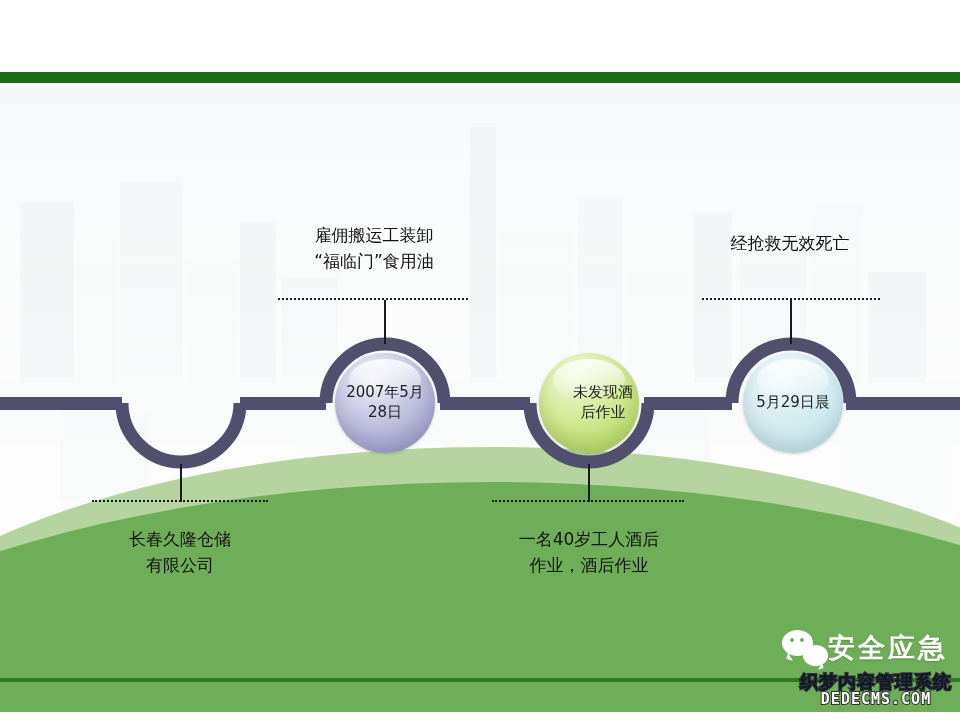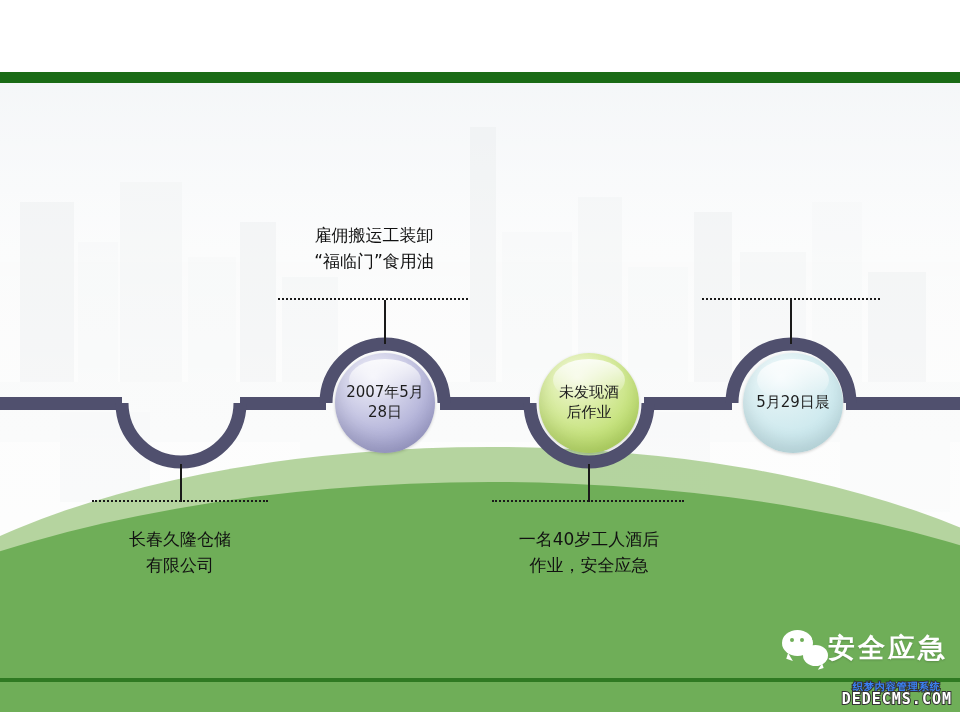--- a/index.html
+++ b/index.html
@@ -86,21 +86,21 @@
   .node .ball::after{
     content:"";position:absolute;left:14%;top:6%;width:72%;height:42%;
     border-radius:50%;
     background:linear-gradient(180deg,rgba(255,255,255,.85),rgba(255,255,255,0));
     pointer-events:none;
   }
   .node .lbl{position:relative;z-index:2;padding:0 6px;white-space:pre-line;}
 
   .ball.teal  {background:radial-gradient(circle at 38% 24%,#e6f5f3 0%,#bfe3dd 30%,#8ccfc6 62%,#63b8ad 100%);}
   .ball.purple{background:radial-gradient(circle at 38% 24%,#eeeef8 0%,#d3d3ea 30%,#b2b2d8 62%,#8f8fc4 100%);}
-  .ball.lime  {background:radial-gradient(circle at 38% 24%,#f2f8da 0%,#ddeeab 30%,#c5e27c 62%,#a9d44e 100%);}
+  .ball.lime  {background:radial-gradient(circle at 38% 24%,#f2f8da 0%,#ddeeab 30%,#c5e27c 62%,#a9d44e 100%);justify-content:flex-end;}
   .ball.cyan  {background:radial-gradient(circle at 38% 24%,#f2fafc 0%,#ddf0f3 30%,#cde9ee 62%,#bfe2e9 100%);}
 
   
   .callout{position:absolute;z-index:25;text-align:center;color:#111;font-size:17px;line-height:1.55;white-space:pre-line;}
   .lead-v{position:absolute;z-index:18;width:2px;background:#1a1a1a;}
   .lead-dot{
     position:absolute;z-index:18;height:0;
     border-top:2px dotted #1a1a1a;
   }
 
@@ -127,21 +127,21 @@
   .wechat .e1{left:8px;top:8px;} .wechat .e2{left:18px;top:8px;}
   .wechat .e3{right:13px;top:7px;width:3px;height:3px;} .wechat .e4{right:6px;top:7px;width:3px;height:3px;}
   .logo-text{
     font-size:27px;color:#ffffff;letter-spacing:3px;font-weight:700;
     text-shadow:0 1px 2px rgba(0,0,0,.18);
   }
   .wm{
     position:absolute;right:8px;bottom:4px;z-index:70;text-align:center;line-height:1.05;
   }
   .wm .wm1{
-    font-size:10px;font-weight:700;color:#3b82f6;letter-spacing:1px;
+    font-size:18px;font-weight:700;color:#0f172a;letter-spacing:1px;
     -webkit-text-stroke:2px #333;paint-order:stroke fill;
   }
   .wm .wm2{
     font-size:15px;font-weight:700;color:#ffffff;letter-spacing:1px;
     font-family:"DejaVu Sans Mono","Liberation Mono",monospace;
     -webkit-text-stroke:2px #333;paint-order:stroke fill;
   }
 </style>
 </head>
 <body>
@@ -236,22 +236,23 @@
     <div class="lead-v" style="left:790px;top:218px;height:44px;"></div>
     <div class="lead-dot" style="left:702px;top:216px;width:178px;"></div>
 
     <div class="callout" style="left:264px;top:140px;width:220px;">雇佣搬运工装卸
 “福临门”食用油</div>
 
     <div class="callout" style="left:64px;top:444px;width:232px;">长春久隆仓储
 有限公司</div>
 
     <div class="callout" style="left:466px;top:444px;width:246px;">一名40岁工人酒后
-作业，安全应急</div>
-
+作业，酒后作业</div>
+
+    <div class="callout" style="left:688px;top:148px;width:204px;">经抢救无效死亡</div>
 
     <div class="logo">
       <span class="wechat">
         <span class="big"></span>
           <span class="small"></span>
         <i class="e1"></i>
           <i class="e2"></i>
           <i class="e3"></i>
           <i class="e4"></i>
       </span>

